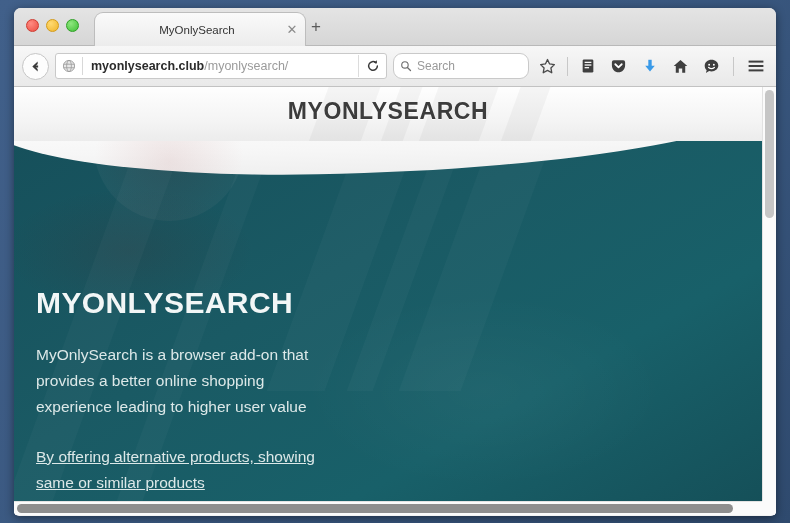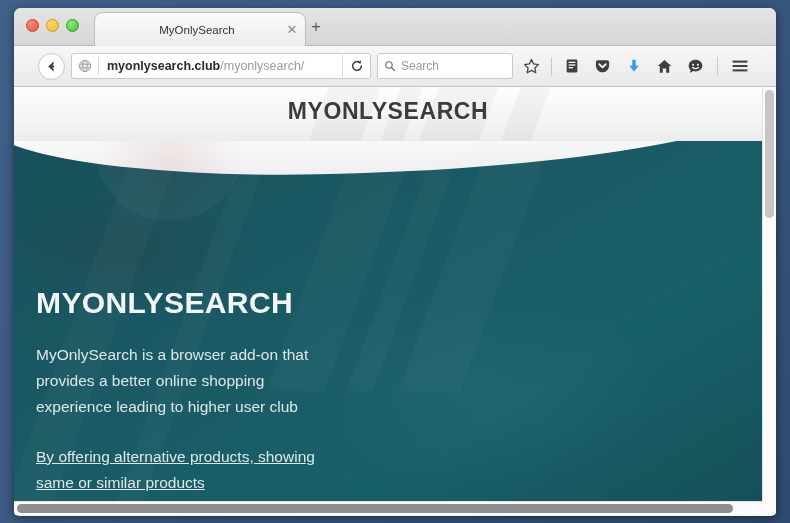--- a/index.html
+++ b/index.html
@@ -65,21 +65,21 @@
     font-weight: 300;
   }
 
   
   #navbar {
     position: relative;
     height: 41px;
     background: linear-gradient(#f7f7f7, #e9e9e9);
     border-bottom: 1px solid #c2c2c2;
     display: flex; align-items: center;
-    padding: 0 24px;
+    padding: 0 8px;
     gap: 6px;
   }
   #back-btn {
     width: 27px; height: 27px; border-radius: 50%;
     background: #fdfdfd; border: 1px solid #c6c6c6;
     display: flex; align-items: center; justify-content: center;
     flex: none;
   }
   #urlbar {
     flex: 1; height: 26px;
@@ -98,21 +98,21 @@
     white-space: nowrap; overflow: hidden;
     min-width: 0;
   }
   #url-text b { color: #2b2b2b; font-weight: 700; }
   #reload-btn {
     width: 28px; display: flex; align-items: center; justify-content: center;
     border-left: 1px solid #dcdcdc; flex: none; height: 22px;
   }
   #searchbar {
     width: 136px; height: 26px; flex: none;
-    background: #fff; border: 1px solid #c9c9c9; border-radius: 3px;
+    background: #fff; border: 1px solid #c9c9c9; border-radius: 9px;
     display: flex; align-items: center; padding: 0 6px; gap: 5px;
   }
   #search-placeholder { font-size: 12px; color: #9a9a9a; }
   .tb-icon {
     width: 25px; height: 27px; flex: none;
     display: flex; align-items: center; justify-content: center;
   }
   #tb-divider { width: 1px; height: 19px; background: #c8c8c8; flex: none; margin: 0 1px; }
   #menu-sep { width: 1px; height: 19px; background: #c8c8c8; flex: none; margin: 0 3px; }
 
@@ -366,21 +366,21 @@
           <div class="hero-wm" style="left:40px;  top:20px;  width:46px;  height:420px;"></div>
           <div class="hero-wm" style="left:150px; top:20px;  width:26px;  height:420px;"></div>
           <div class="hero-wm" style="left:300px; top:-10px; width:58px;  height:260px;"></div>
           <div class="hero-wm" style="left:380px; top:-10px; width:26px;  height:260px;"></div>
           <div class="hero-wm" style="left:432px; top:-10px; width:62px;  height:260px;"></div>
 
           <div id="watermark-com">.com</div>
 
           <div id="hero-content">
             <div id="hero-title">MYONLYSEARCH</div>
-            <p class="hero-para">MyOnlySearch is a browser add-on that provides a better online shopping experience leading to higher user club</p>
+            <p class="hero-para">MyOnlySearch is a browser add-on that provides a better online shopping experience leading to higher user value</p>
             <p class="hero-para">By offering alternative products, showing same or similar products</p>
           </div>
         </div>
       </div>
 
       <div id="vscroll">
         <div id="vthumb"></div>
       </div>
       <div id="hscroll">
         <div id="hthumb"></div>

